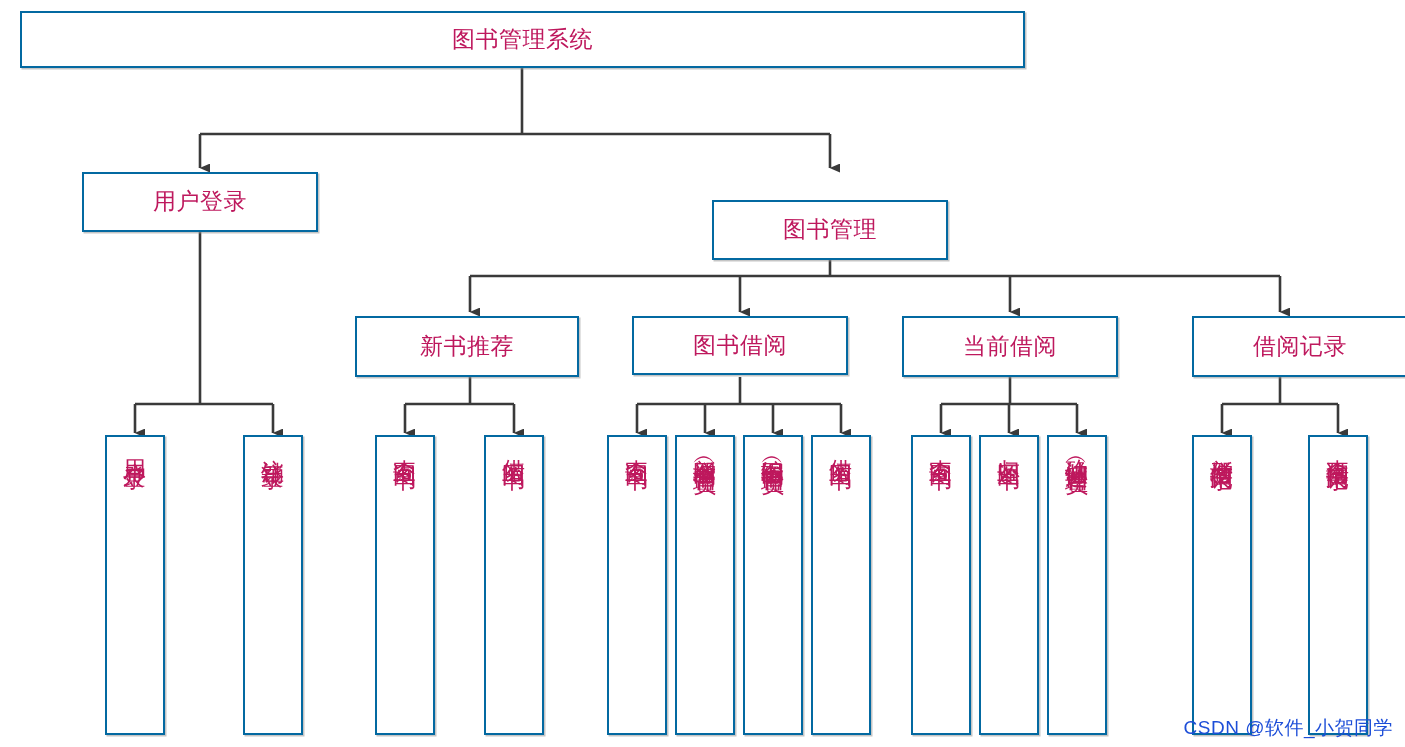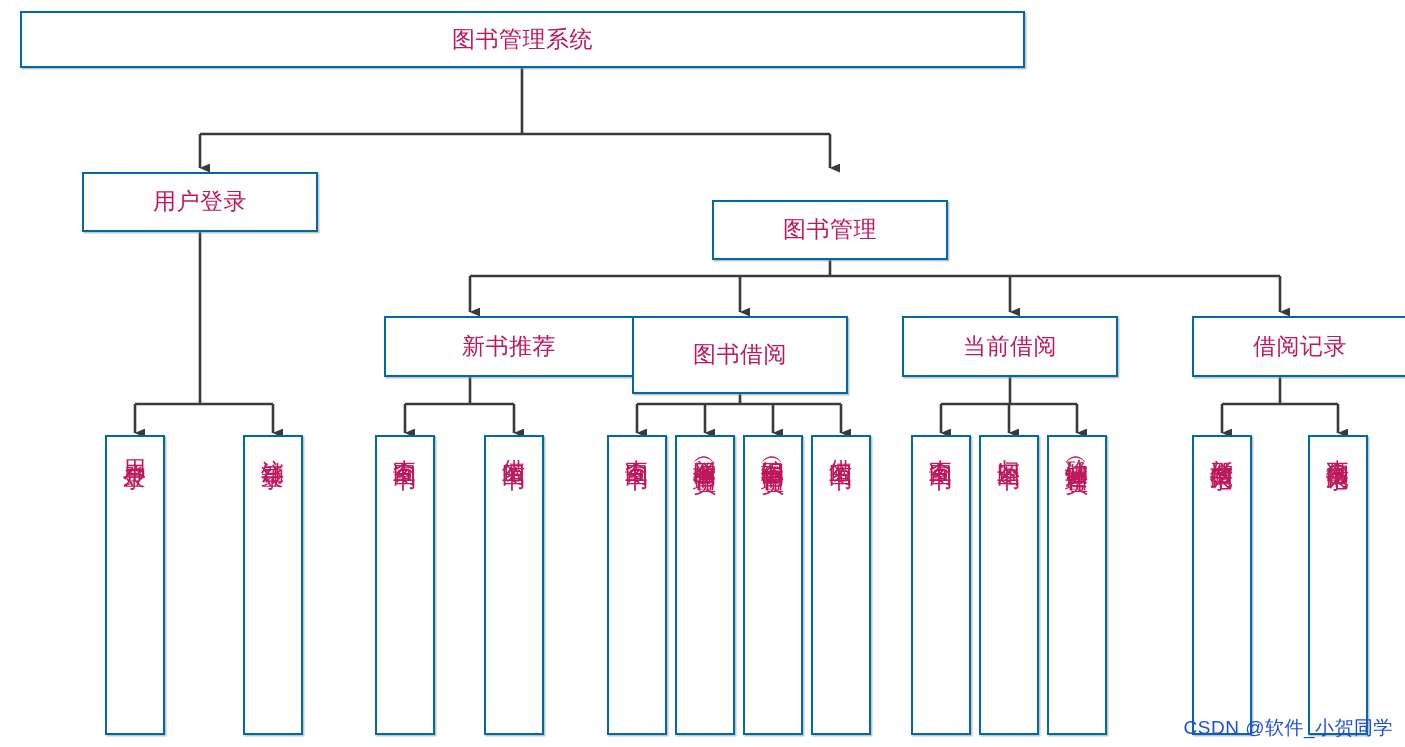--- a/index.html
+++ b/index.html
@@ -131,24 +131,24 @@
     <span class="label">图书管理系统</span>
   </div>
 
   <div class="node h" style="left:82px;top:172px;width:236px;height:60px;">
     <span class="label">用户登录</span>
   </div>
   <div class="node h" style="left:712px;top:172px;width:236px;height:60px;margin-top:28px;">
     <span class="label">图书管理</span>
   </div>
 
-  <div class="node h" style="left:384px;top:316px;width:250px;height:61px;">
+  <div class="node h" style="left:355px;top:316px;width:224px;height:61px;">
     <span class="label">新书推荐</span>
   </div>
-  <div class="node h" style="left:632px;top:316px;width:216px;height:78px;">
+  <div class="node h" style="left:632px;top:316px;width:216px;height:59px;">
     <span class="label">图书借阅</span>
   </div>
   <div class="node h" style="left:902px;top:316px;width:216px;height:61px;">
     <span class="label">当前借阅</span>
   </div>
   <div class="node h" style="left:1172px;top:316px;width:216px;height:61px;margin-left:20px;">
     <span class="label">借阅记录</span>
   </div>
 
   <div class="node v" style="left:105px;top:435px;width:60px;height:300px;">

